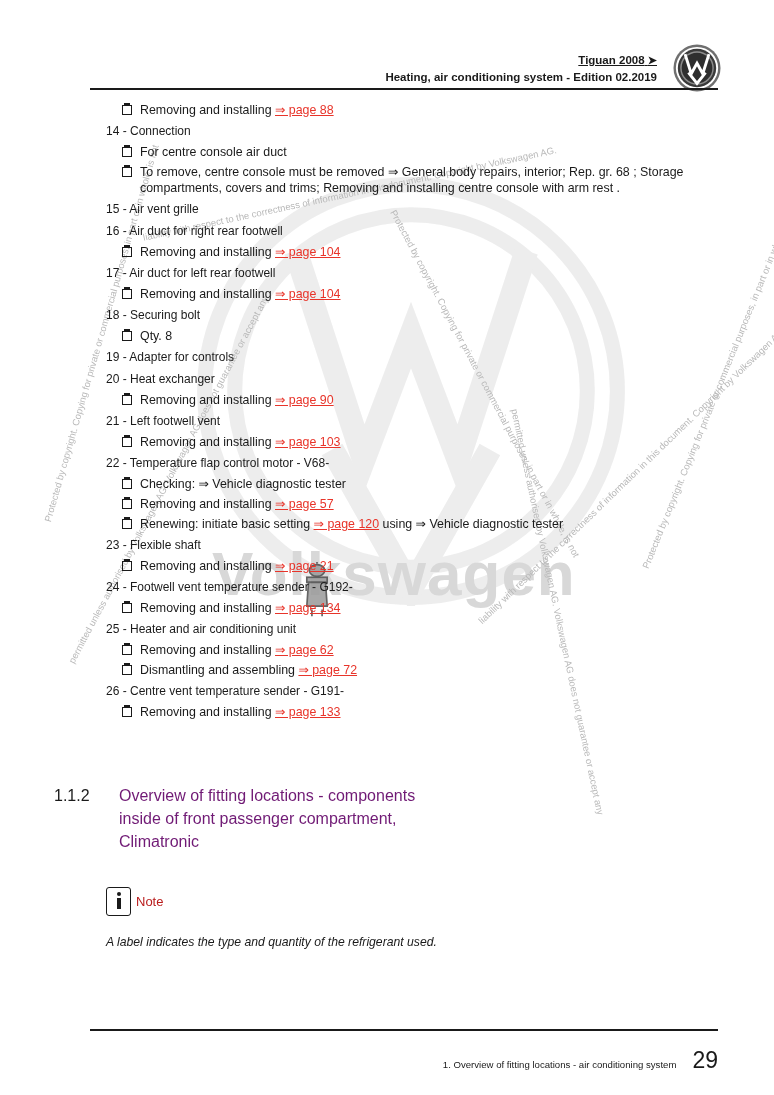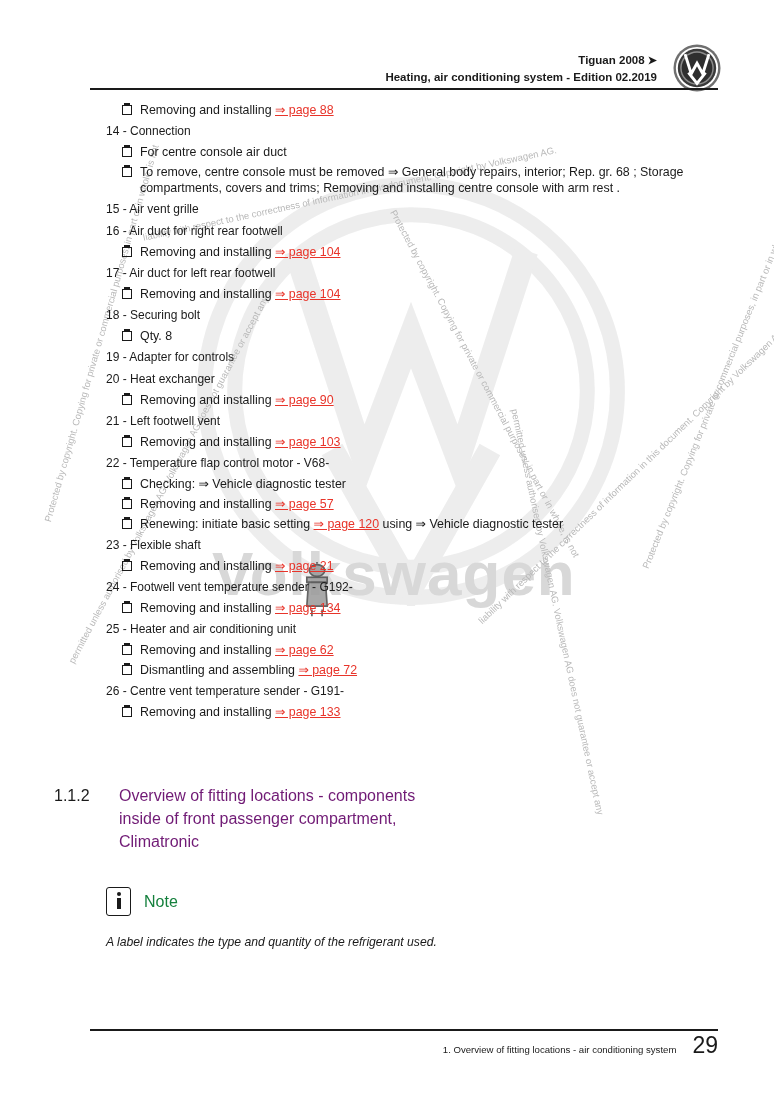--- a/index.html
+++ b/index.html
@@ -79,21 +79,21 @@
   .header-text {
     position: absolute;
     right: 117px;
     top: 52px;
     text-align: right;
     font-size: 11.5px;
     font-weight: bold;
     color: #1a1a1a;
     line-height: 17px;
   }
-  .header-line1 { white-space: nowrap; }
+  .header-line1 { white-space: nowrap; text-decoration: underline; }
   .header-line2 { white-space: nowrap; }
   .header-arrow { font-size: 11px; }
   .header-logo {
     position: absolute;
     left: 672px;
     top: 44px;
     width: 50px;
     height: 48px;
   }
   .header-rule {
@@ -210,23 +210,23 @@
   .note-icon .stem {
     position: absolute;
     left: 50%;
     top: 10px;
     transform: translateX(-50%);
     width: 4px;
     height: 11px;
     background: #1a1a1a;
   }
   .note-label {
-    margin-left: 13px;
-    font-size: 16px;
-    color: #15803d;
+    margin-left: 5px;
+    font-size: 13px;
+    color: #b91c1c;
   }
   .note-body {
     margin-top: 19px;
     font-size: 12.2px;
     font-style: italic;
     color: #1a1a1a;
   }
 
   
   .footer {
@@ -241,21 +241,21 @@
     position: absolute;
     left: 90px;
     top: 6px;
     width: 628px;
     height: 2px;
     background: #1a1a1a;
   }
   .footer-inner {
     position: absolute;
     right: 56px;
-    top: 11px;
+    top: 26px;
     display: flex;
     align-items: baseline;
   }
   .footer-caption {
     font-size: 9.6px;
     color: #1a1a1a;
     white-space: nowrap;
   }
   .footer-page {
     margin-left: 16px;

